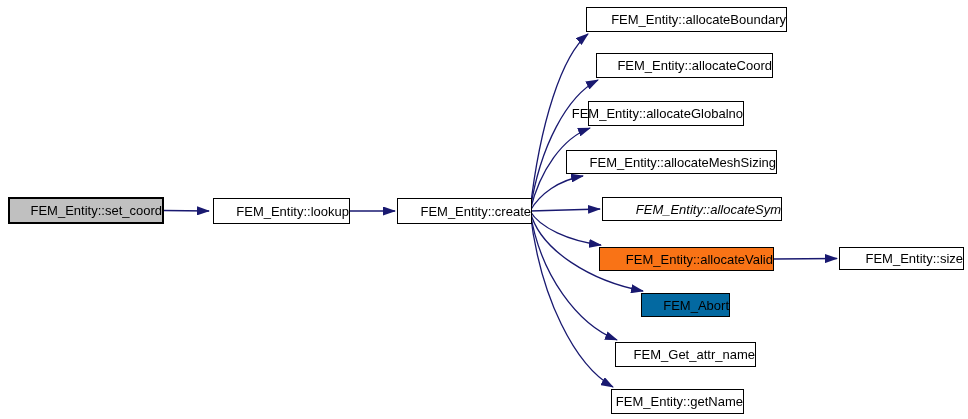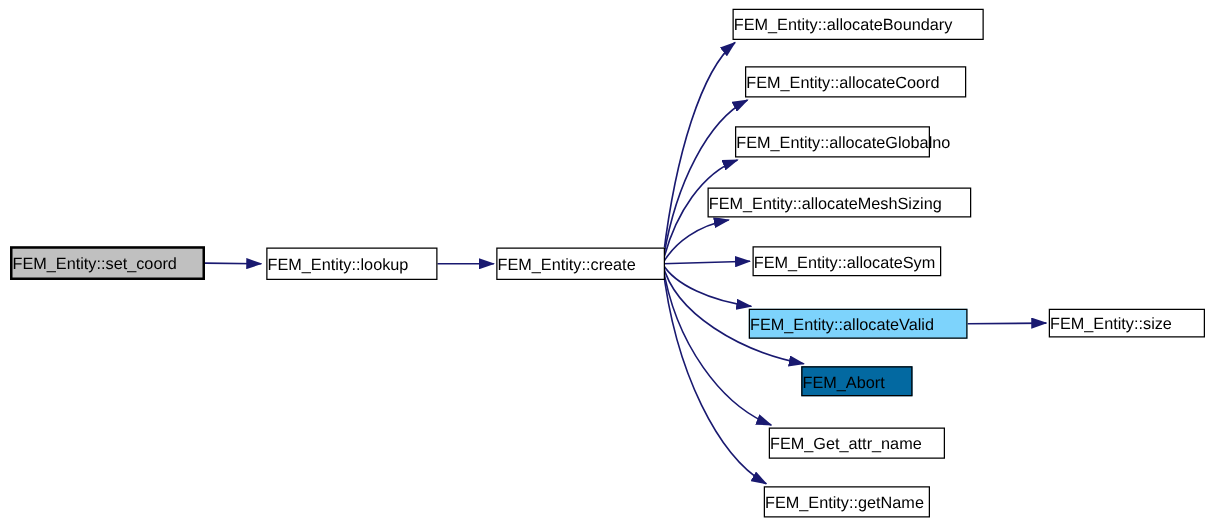--- a/index.html
+++ b/index.html
@@ -19,21 +19,21 @@
   .node {
     position: absolute;
     box-sizing: border-box;
     background: #ffffff;
     border: 1px solid #000000;
     color: #000000;
     font-size: 13px;
     text-align: center;
     display: flex;
     align-items: center;
-    justify-content: flex-start;
+    justify-content: flex-end;
     white-space: nowrap;
     cursor: pointer;
   }
   .node.highlighted {
     border-width: 2px;
     cursor: default;
   }
   .edge { fill: none; stroke-width: 1.3px; }
 </style>
 </head>
@@ -76,24 +76,24 @@
       </div>
       <div class="node" style="left: 596px; top: 53px; width: 177px; height: 25px; background: rgb(255, 255, 255); border-color: rgb(0, 0, 0);">
         <span>FEM_Entity::allocateCoord</span>
       </div>
       <div class="node" style="left: 588px; top: 101px; width: 156px; height: 25px; background: rgb(255, 255, 255); border-color: rgb(0, 0, 0);">
         <span>FEM_Entity::allocateGlobalno</span>
       </div>
       <div class="node" style="left: 566px; top: 150px; width: 211px; height: 24px; background: rgb(255, 255, 255); border-color: rgb(0, 0, 0);">
         <span>FEM_Entity::allocateMeshSizing</span>
       </div>
-      <div class="node" style="left: 602px; top: 197px; width: 151px; height: 24px; background: rgb(255, 255, 255); border-color: rgb(0, 0, 0);">
+      <div class="node" style="left: 602px; top: 197px; width: 180px; height: 24px; background: rgb(255, 255, 255); border-color: rgb(0, 0, 0); font-style: italic;">
         <span>FEM_Entity::allocateSym</span>
       </div>
-      <div class="node" style="left: 599px; top: 247px; width: 175px; height: 24px; background: #7dd3fc; border-color: rgb(0, 0, 0);">
+      <div class="node" style="left: 599px; top: 247px; width: 175px; height: 24px; background: #f97316; border-color: rgb(0, 0, 0);">
         <span>FEM_Entity::allocateValid</span>
       </div>
       <div class="node" style="left: 641px; top: 293px; width: 89px; height: 24px; background: #0369a1; border-color: rgb(0, 0, 0);">
         <span>FEM_Abort</span>
       </div>
       <div class="node" style="left: 615px; top: 342px; width: 141px; height: 25px; background: rgb(255, 255, 255); border-color: rgb(0, 0, 0);">
         <span>FEM_Get_attr_name</span>
       </div>
       <div class="node" style="left: 611px; top: 389px; width: 133px; height: 25px; background: rgb(255, 255, 255); border-color: rgb(0, 0, 0);">
         <span>FEM_Entity::getName</span>

